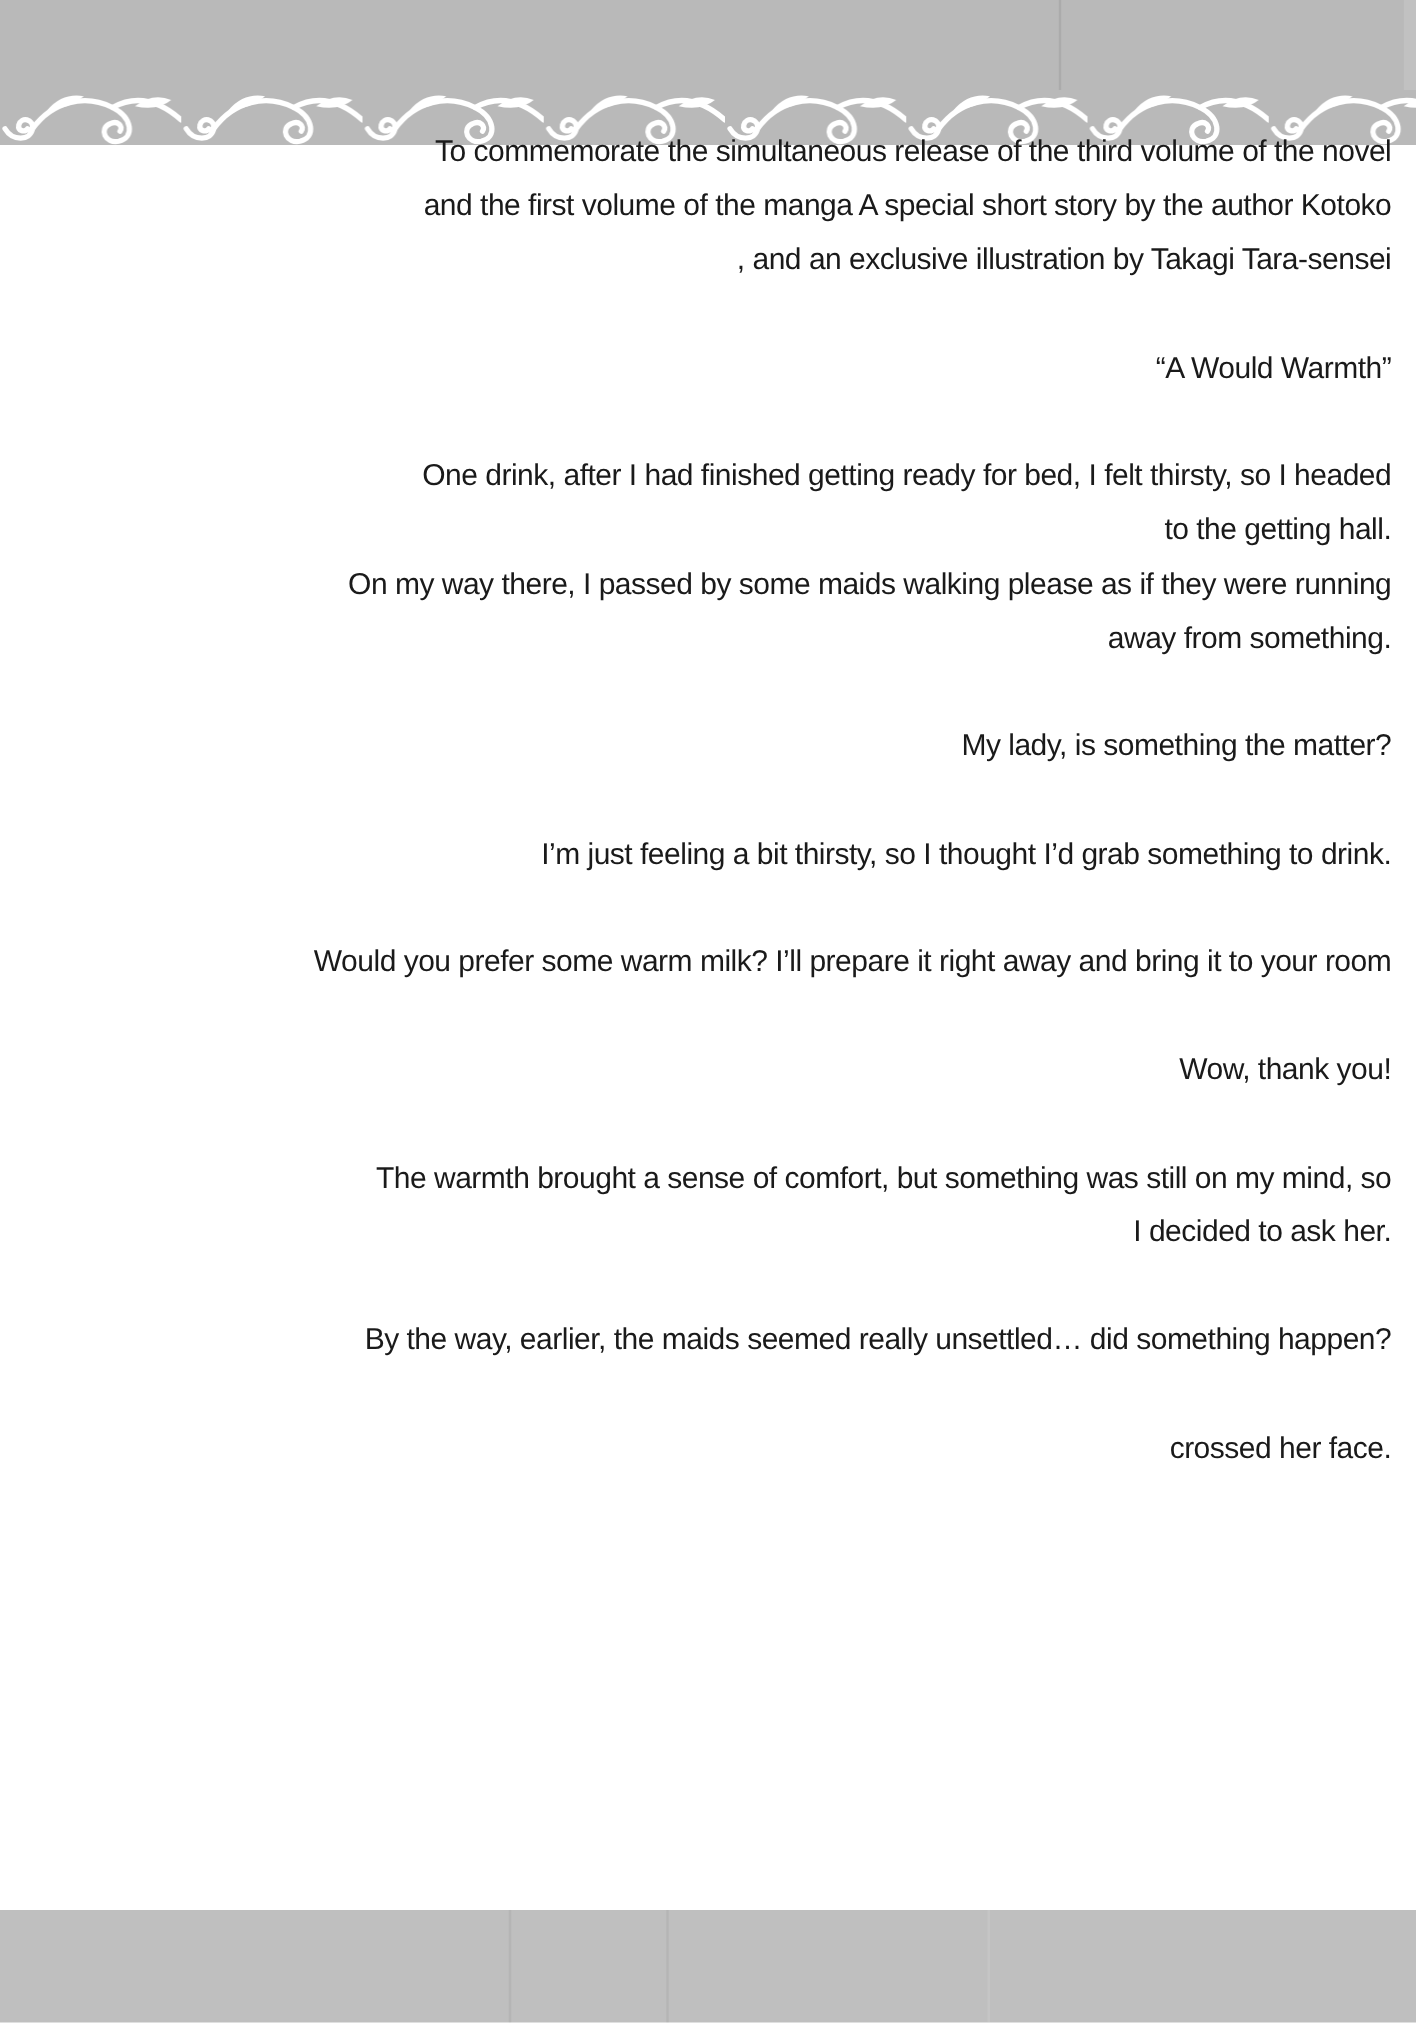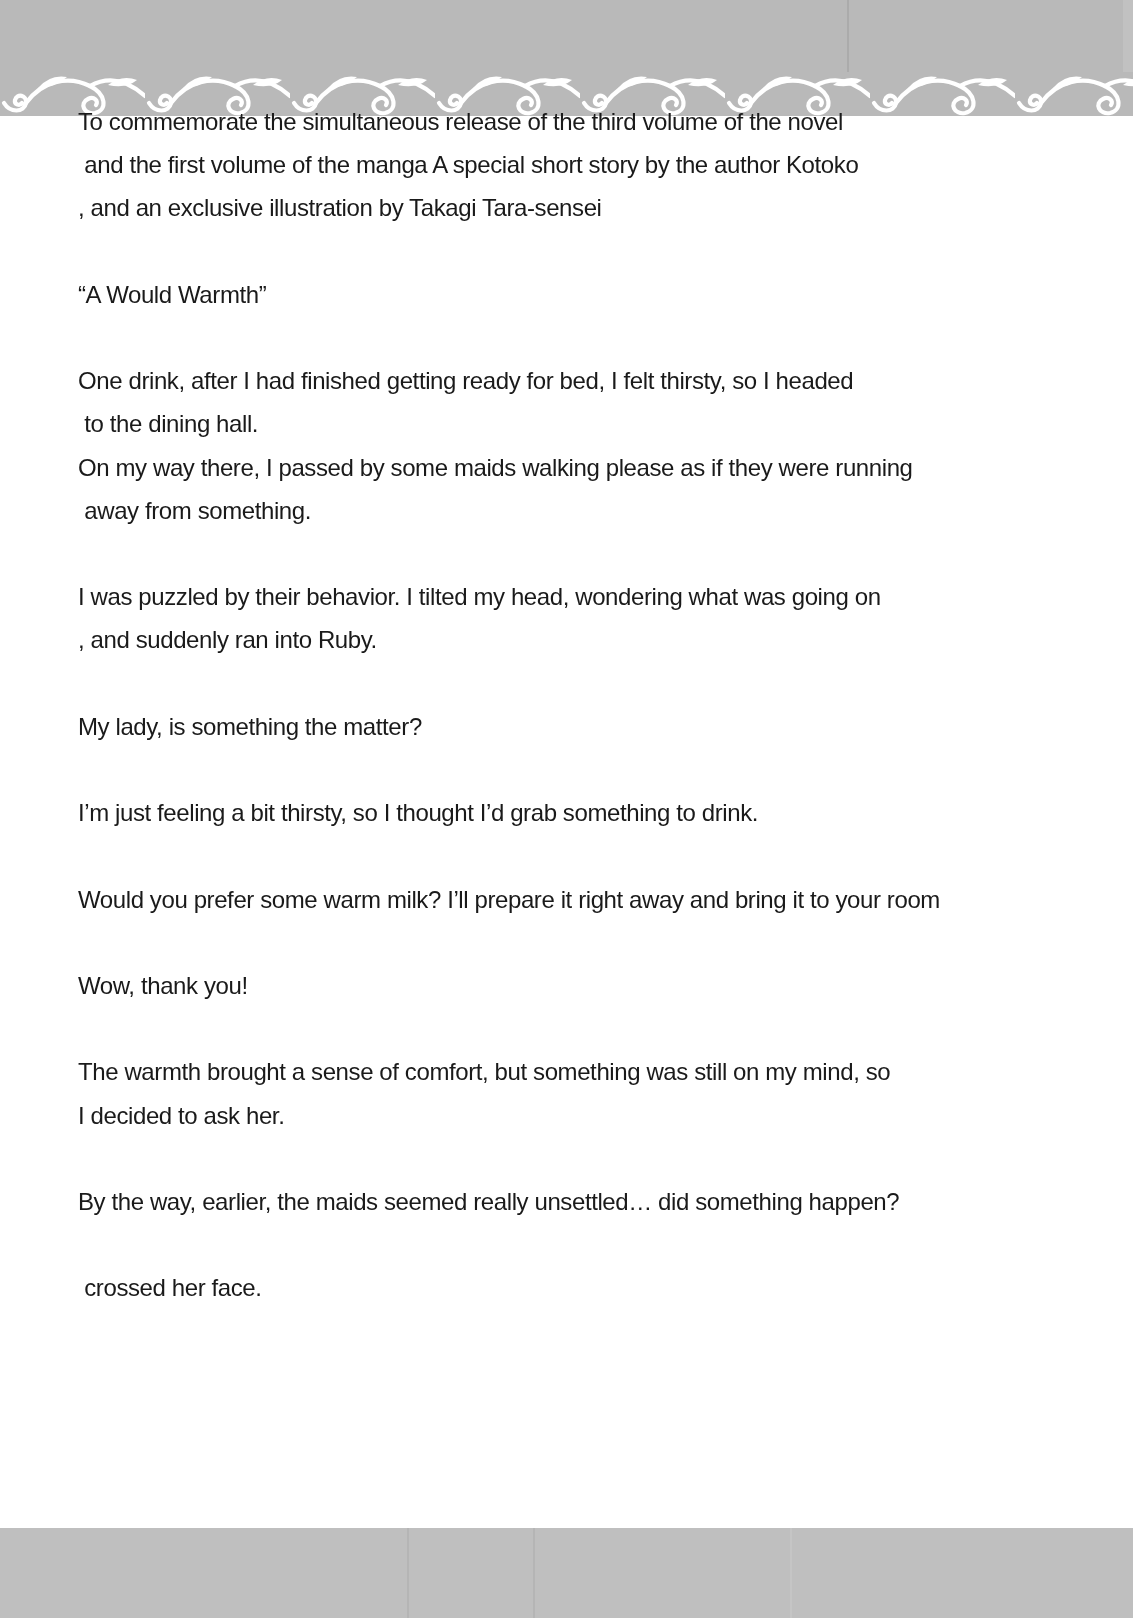--- a/index.html
+++ b/index.html
@@ -30,20 +30,21 @@
     background: rgba(255,255,255,0.12);
   }
 
   
   .content {
     position: absolute; top: 100px; left: 78px; right: 20px;
     color: #1a1a1a;
     font-size: 24px;
     letter-spacing: -0.4px;
     font-weight: 400;
+    text-align: right;
   }
   .para { margin: 0 0 43.2px 0; }
   .para:last-child { margin-bottom: 0; }
   .line {
     line-height: 43.2px;
     white-space: pre;   
   }
 
   
   .bottom-band {
@@ -88,27 +89,23 @@
       <div class="para">
         <div class="line">To commemorate the simultaneous release of the third volume of the novel</div>
         <div class="line"> and the first volume of the manga A special short story by the author Kotoko</div>
         <div class="line">, and an exclusive illustration by Takagi Tara-sensei</div>
       </div>
       <div class="para">
         <div class="line">“A Would Warmth”</div>
       </div>
       <div class="para">
         <div class="line">One drink, after I had finished getting ready for bed, I felt thirsty, so I headed</div>
-        <div class="line"> to the dining hall.</div>
+        <div class="line"> to the getting hall.</div>
         <div class="line">On my way there, I passed by some maids walking please as if they were running</div>
         <div class="line"> away from something.</div>
-      </div>
-      <div class="para">
-        <div class="line">I was puzzled by their behavior. I tilted my head, wondering what was going on</div>
-        <div class="line">, and suddenly ran into Ruby.</div>
       </div>
       <div class="para">
         <div class="line">My lady, is something the matter?</div>
       </div>
       <div class="para">
         <div class="line">I’m just feeling a bit thirsty, so I thought I’d grab something to drink.</div>
       </div>
       <div class="para">
         <div class="line">Would you prefer some warm milk? I’ll prepare it right away and bring it to your room</div>
       </div>

